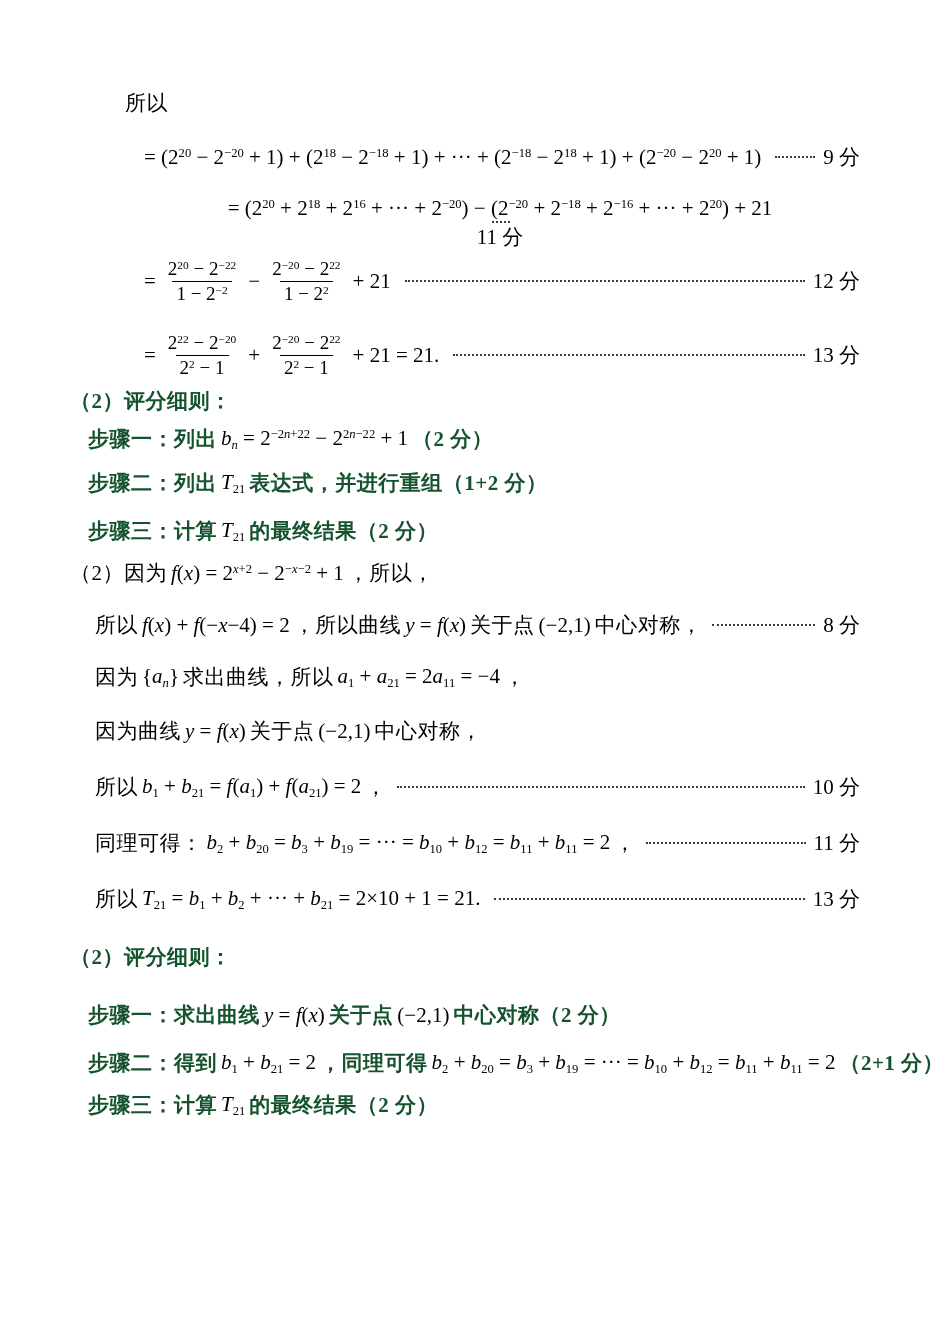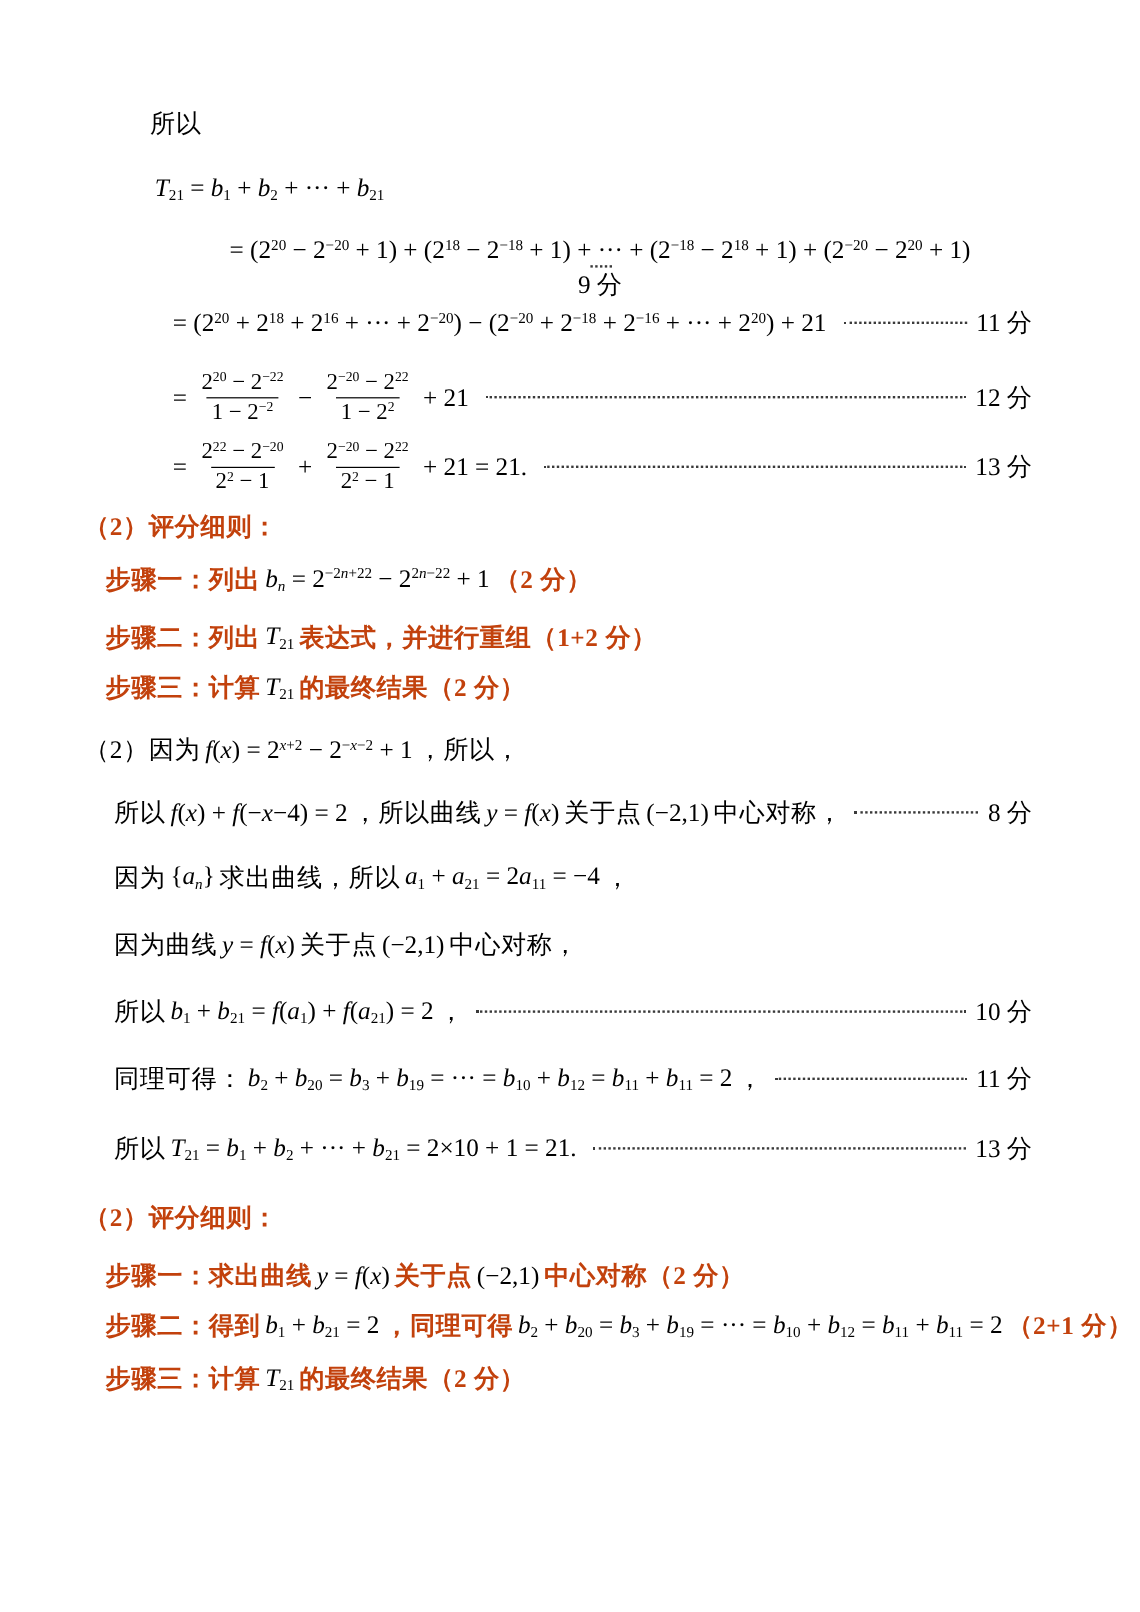--- a/index.html
+++ b/index.html
@@ -47,21 +47,21 @@
   .doc > .line:nth-child(15){margin-bottom:22px;}
   .doc > .line:nth-child(16){margin-bottom:24px;}
   .doc > .line:nth-child(17){margin-bottom:24px;}
   .doc > .line:nth-child(18){margin-bottom:14px;}
   .doc > .line:nth-child(19){margin-bottom:8px;}
   .doc > .line:nth-child(20){margin-bottom:10px;}
   .doc > .line:nth-child(21){margin-bottom:10px;}
   .doc > .line:nth-child(22){margin-bottom:0;}
 
   .cn{letter-spacing:0.5px;}
-  .red{color:#c2410c;font-weight:bold;}
+  .red{color:#14532d;font-weight:bold;}
   .math{margin:0 4px;font-family:"Liberation Serif","DejaVu Serif",serif;}
   .it{font-style:italic;}
   .sup{font-size:0.60em;vertical-align:0.55em;letter-spacing:0;}
   .sub{font-size:0.60em;vertical-align:-0.28em;letter-spacing:0;}
   .frac{
     display:inline-flex;flex-direction:column;align-items:center;
     margin:0 4px;font-size:19px;line-height:1.25;vertical-align:middle;
   }
   .frac .num{padding:0 4px;}
   .frac .den{border-top:1.5px solid #000;padding:0 4px;}
@@ -73,23 +73,20 @@
   .score{white-space:nowrap;}
 </style>
 </head>
 <body>
 
 <div class="page">
   <div class="doc" id="doc">
       <div class="line t-text ind-3">
         <span class="cn">所以</span>
       </div>
-      <div class="line t-formula ind-3">
-        <span class="math"><span class="it">T</span><span class="sub"><span>21</span></span><span> = </span><span class="it">b</span><span class="sub"><span>1</span></span><span> + </span><span class="it">b</span><span class="sub"><span>2</span></span><span> + ··· + </span><span class="it">b</span><span class="sub"><span>21</span></span></span>
-      </div>
       <div class="line t-formula ind-4">
         <span class="math"><span>= (2</span><span class="sup"><span>20</span></span><span> − 2</span><span class="sup"><span>−20</span></span><span> + 1) + (2</span><span class="sup"><span>18</span></span><span> − 2</span><span class="sup"><span>−18</span></span><span> + 1) + ··· + (2</span><span class="sup"><span>−18</span></span><span> − 2</span><span class="sup"><span>18</span></span><span> + 1) + (2</span><span class="sup"><span>−20</span></span><span> − 2</span><span class="sup"><span>20</span></span><span> + 1)</span></span>
         <span class="leader"></span>
         <span class="score">9 分</span>
       </div>
       <div class="line t-formula ind-4">
         <span class="math"><span>= (2</span><span class="sup"><span>20</span></span><span> + 2</span><span class="sup"><span>18</span></span><span> + 2</span><span class="sup"><span>16</span></span><span> + ··· + 2</span><span class="sup"><span>−20</span></span><span>) − (2</span><span class="sup"><span>−20</span></span><span> + 2</span><span class="sup"><span>−18</span></span><span> + 2</span><span class="sup"><span>−16</span></span><span> + ··· + 2</span><span class="sup"><span>20</span></span><span>) + 21</span></span>
         <span class="leader"></span>
         <span class="score">11 分</span>
       </div>

